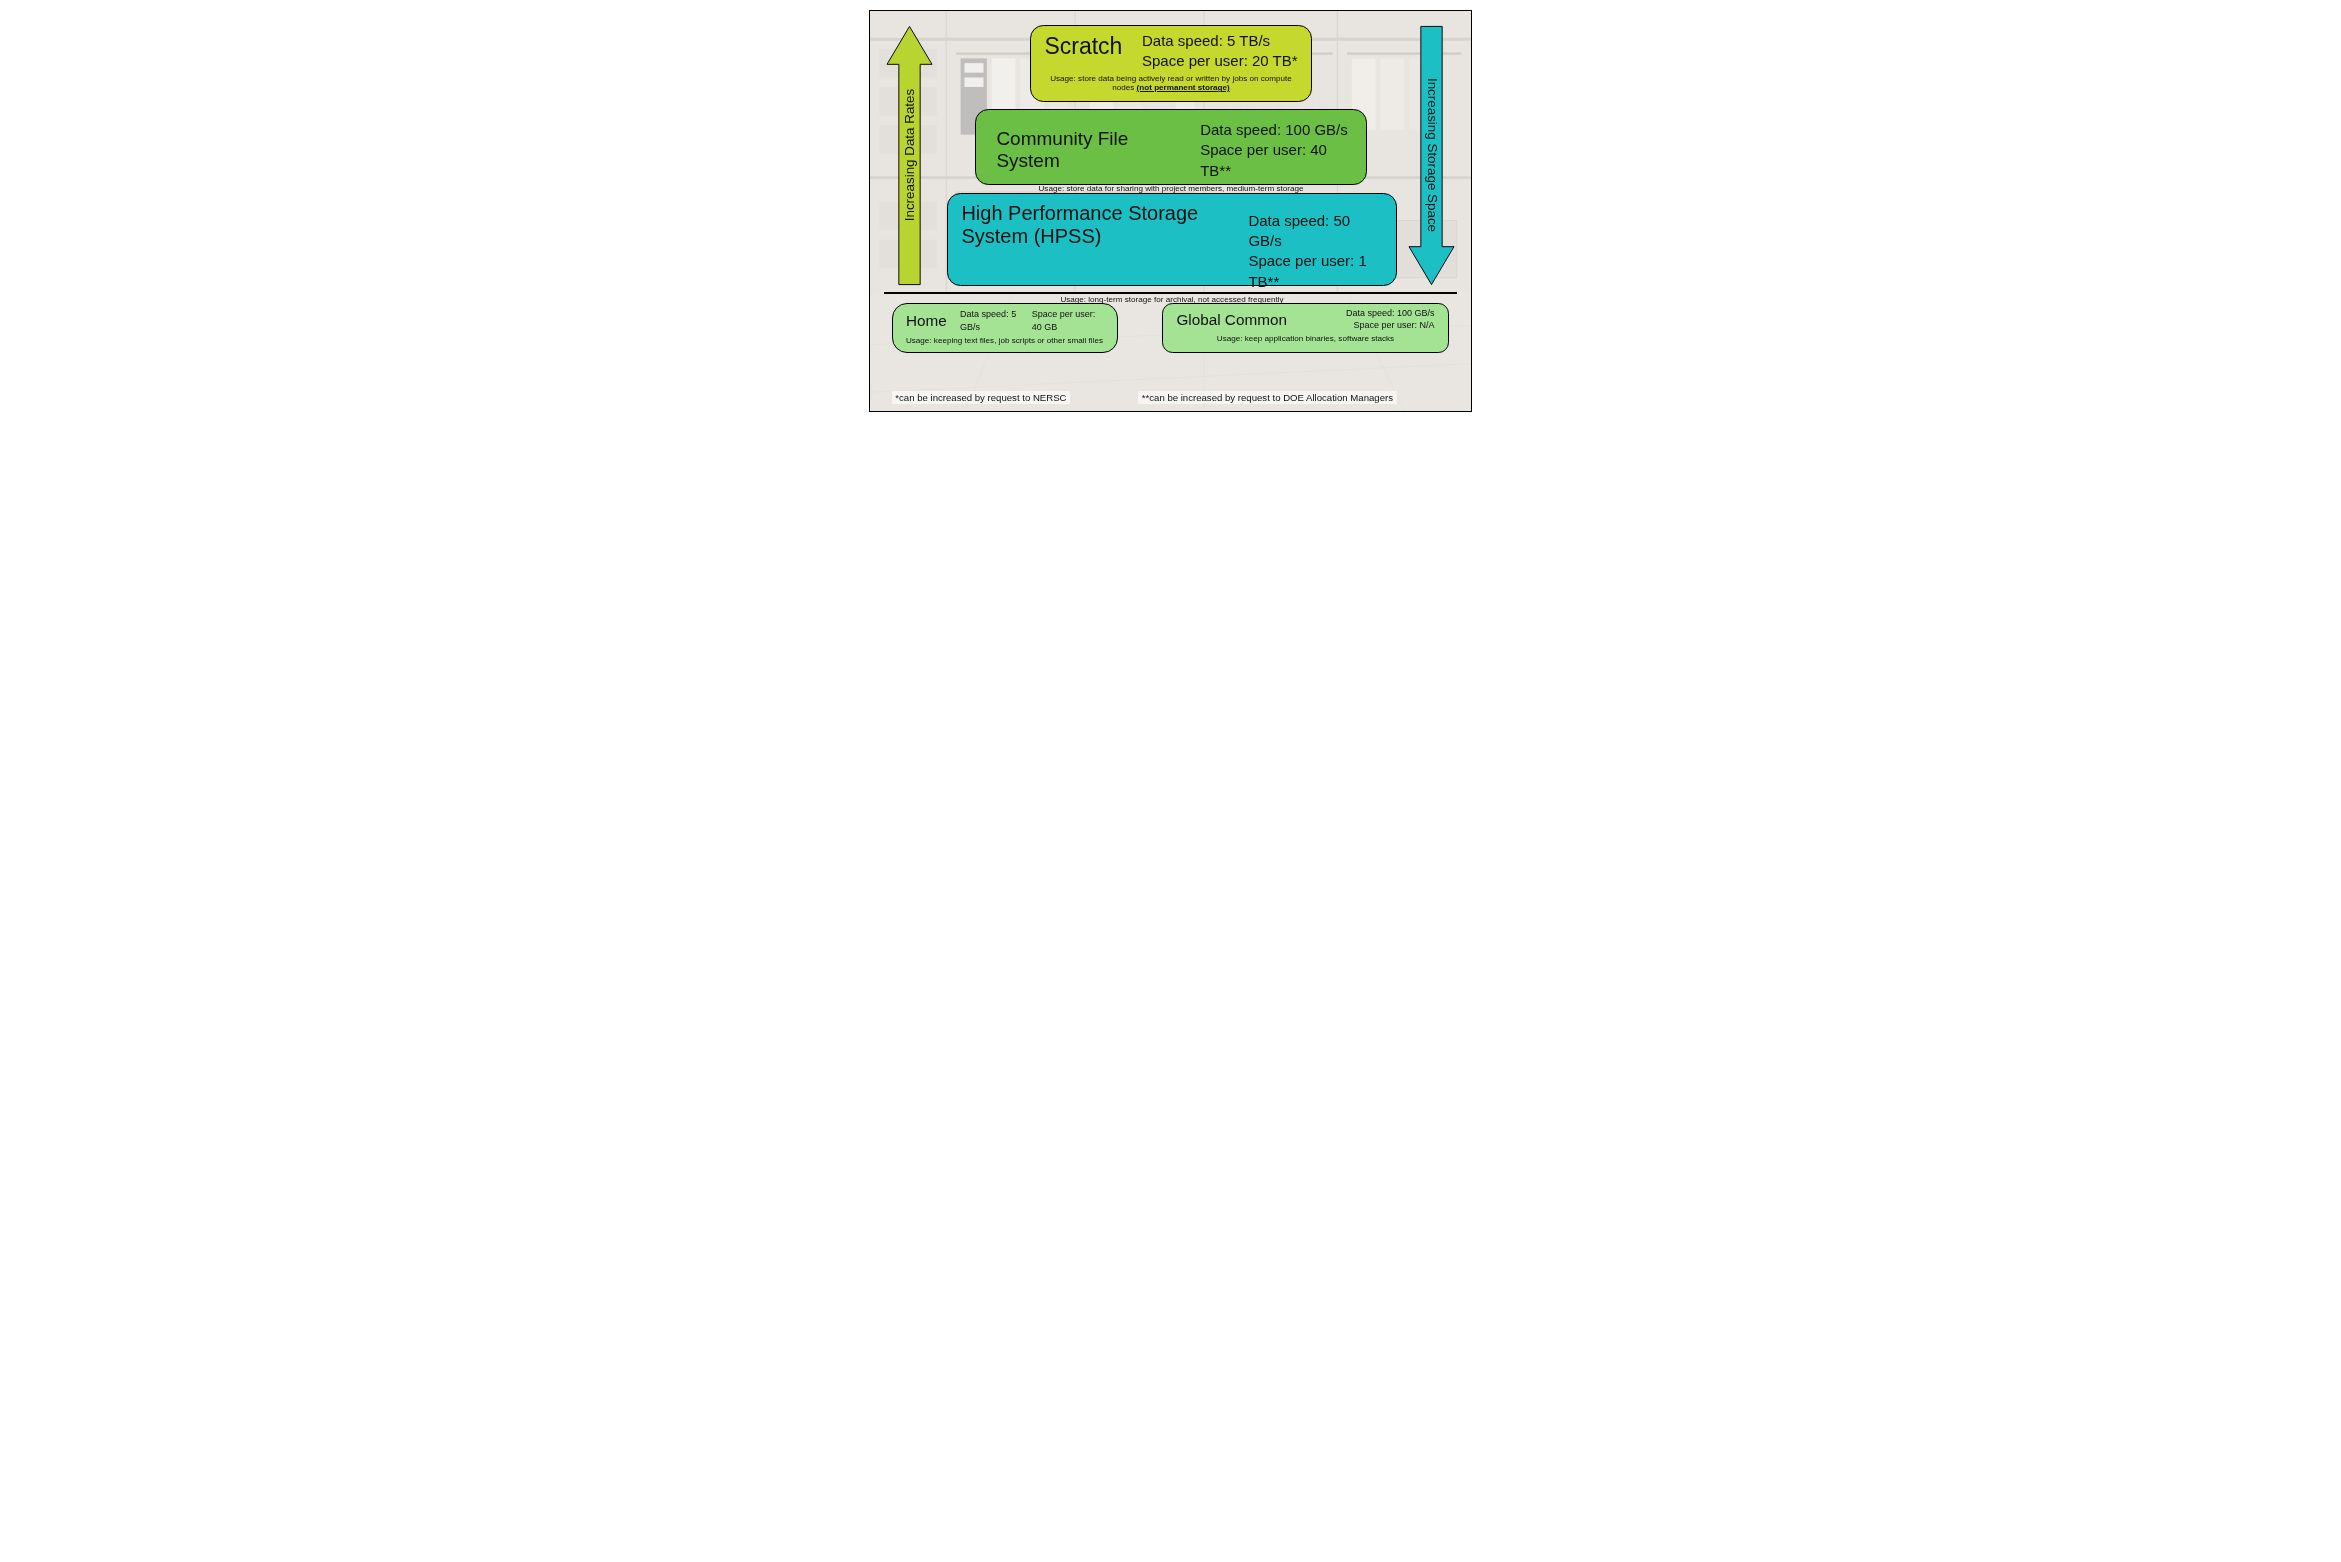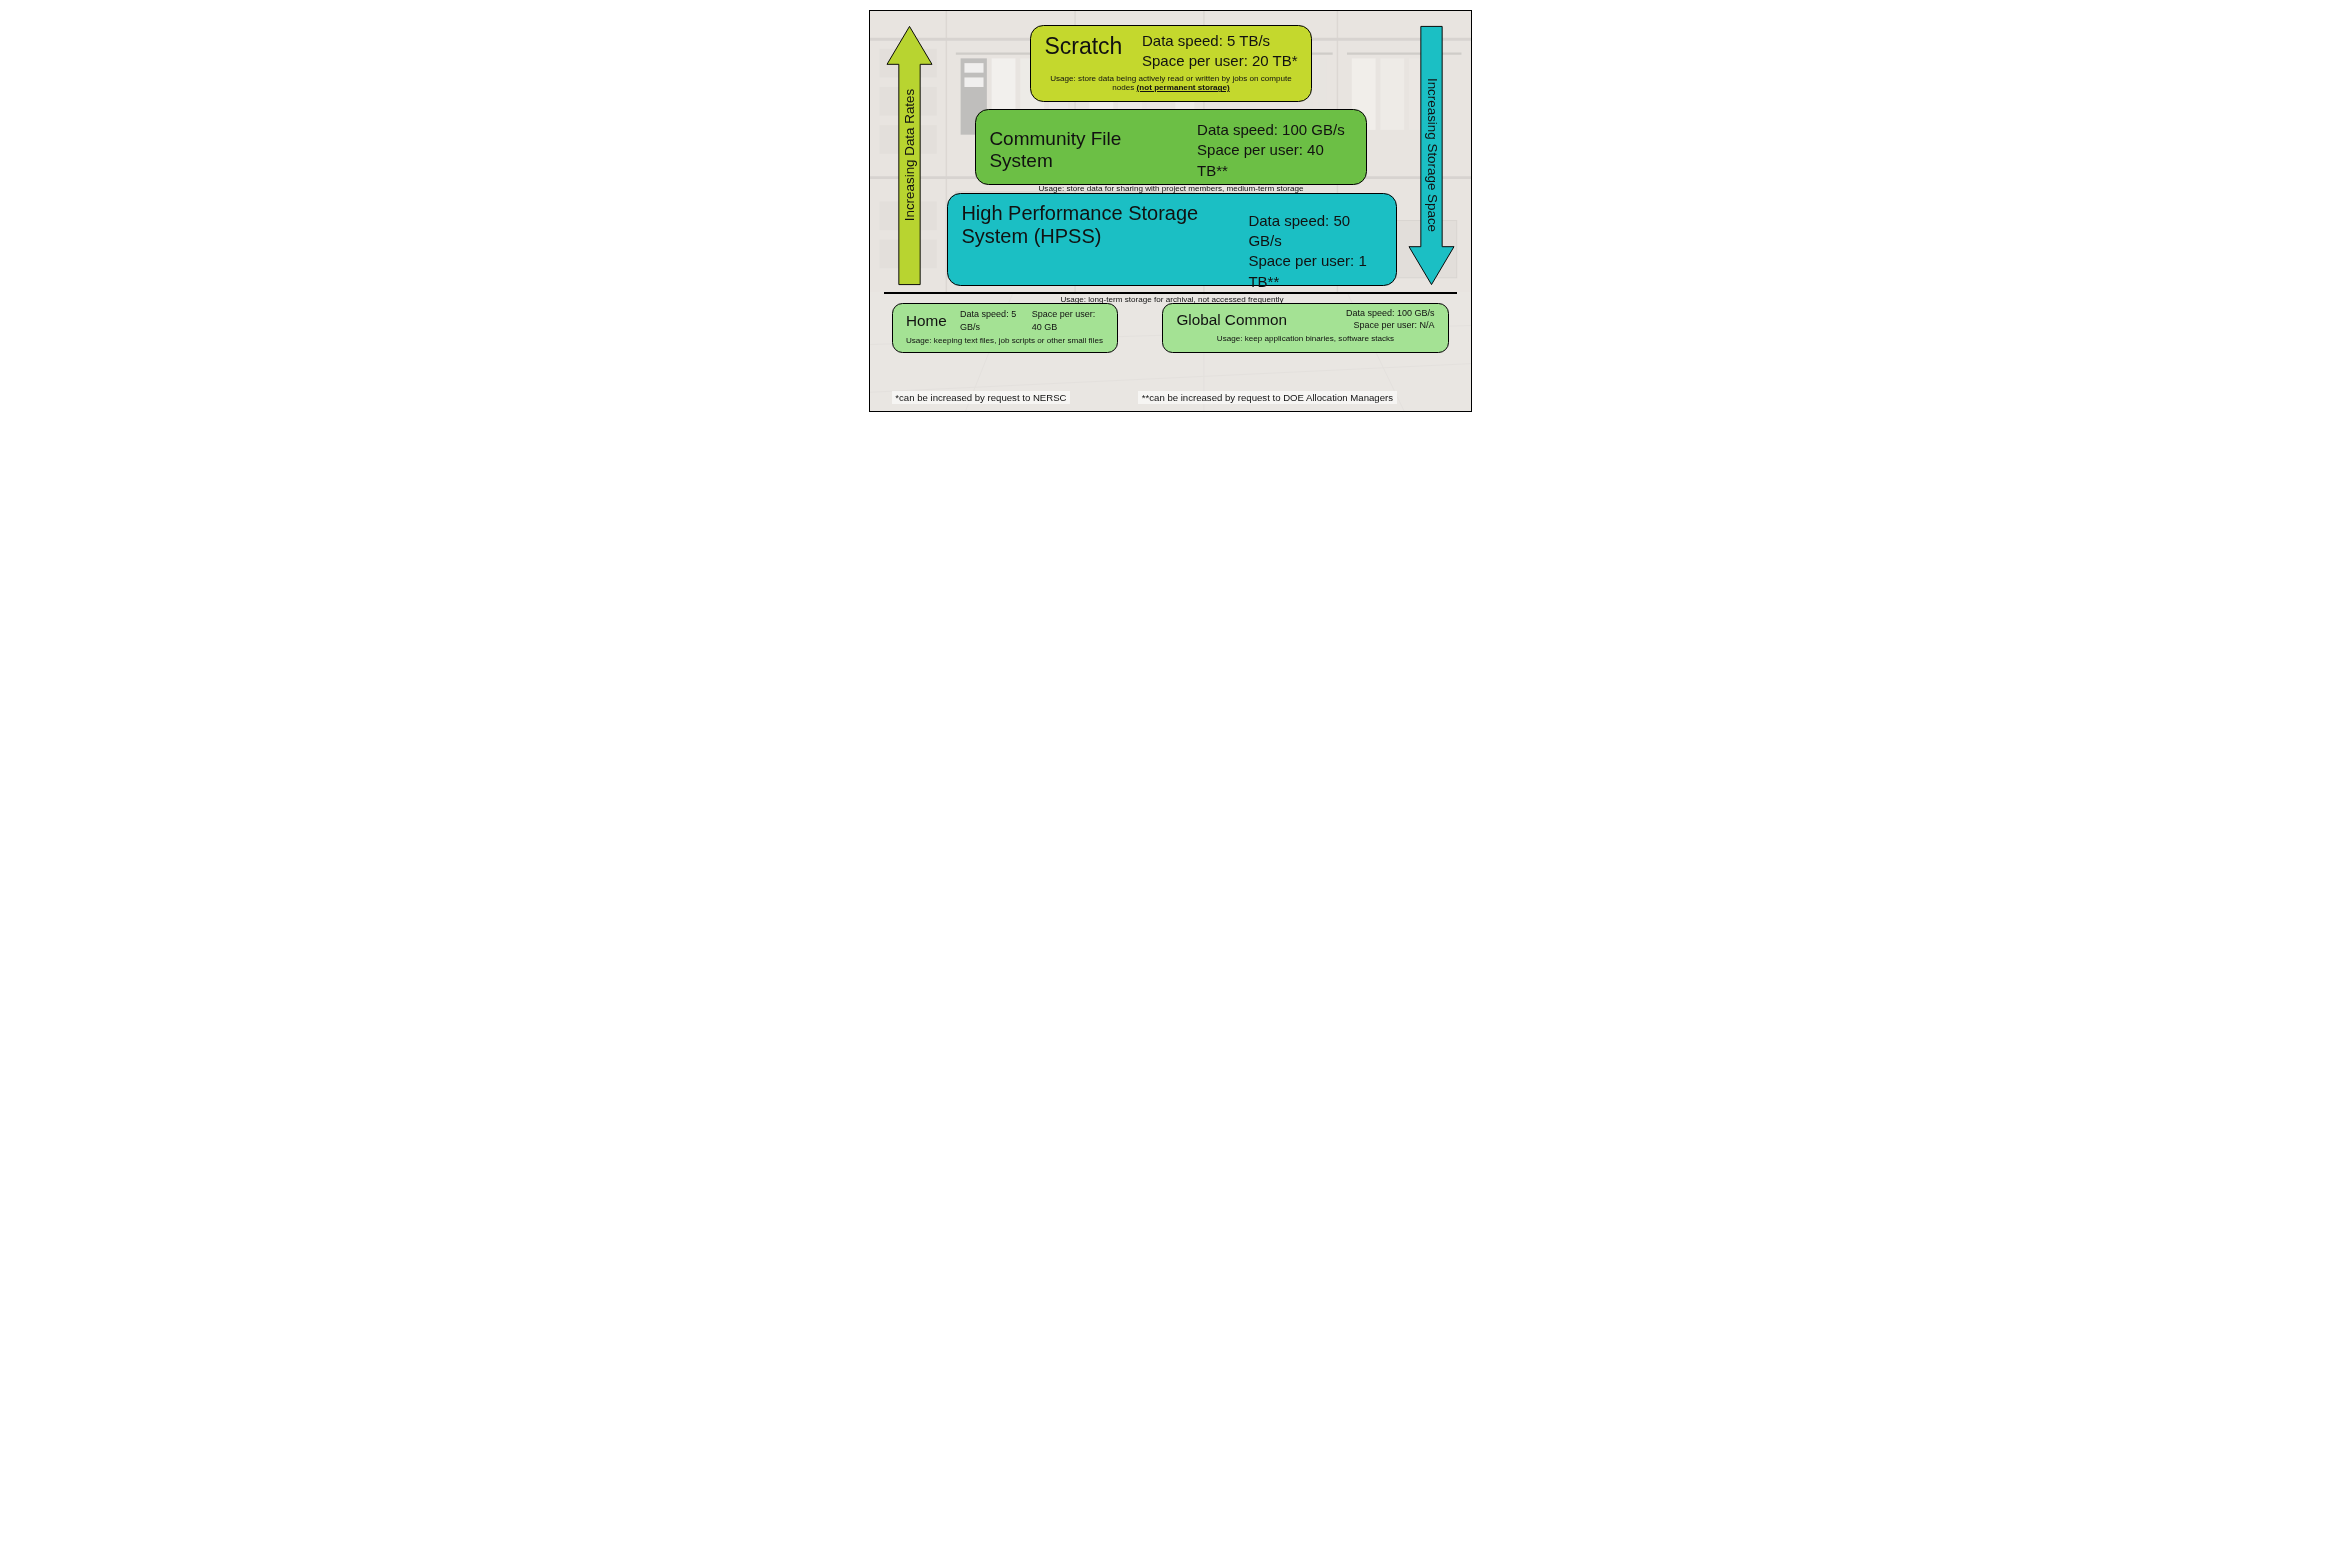--- a/index.html
+++ b/index.html
@@ -118,21 +118,21 @@
     background: #000;
     z-index: 4;
   }
 
   .home, .gcommon {
     background: #a4e294;
     top: 292px;
     height: 50px;
     border-radius: 10.5px;
   }
-  .home { left: 21.5px; width: 226px; }
+  .home { left: 21.5px; width: 226px; border-radius: 15px; }
   .gcommon { left: 292px; width: 287px; }
   .home .title, .gcommon .title { font-size: 15.3px; }
   .home .row, .gcommon .row { justify-content: flex-start; gap: 13.4px; align-items: center;}
   .home .stats, .gcommon .stats { font-size: 9px; display:flex; gap:10.5px;}
   .gcommon .stats { flex-direction:column; gap:0; line-height:1.25; text-align:right;}
   .gcommon .row { justify-content: space-between; }
 
   .footnote {
     position: absolute;
     bottom: 6.7px;
@@ -256,21 +256,21 @@
         <div>Data speed: 5 TB/s</div>
         <div>Space per user: 20 TB*</div>
       </div>
     </div>
     <div class="usage">
       <span>Usage: store data being actively read or written by jobs on compute nodes </span><span class="underline-bold">(not permanent storage)</span>
     </div>
   </div>
 
   <div class="tier cfs">
-    <div class="row" style="margin-top:5.7px;">
+    <div class="row" style="margin-top:5.7px;margin-left:7px;">
       <div class="title">Community File System</div>
       <div class="stats">
         <div>Data speed: 100 GB/s</div>
         <div>Space per user: 40 TB**</div>
       </div>
     </div>
     <div class="usage">Usage: store data for sharing with project members, medium-term storage</div>
   </div>
 
   <div class="tier hpss">

